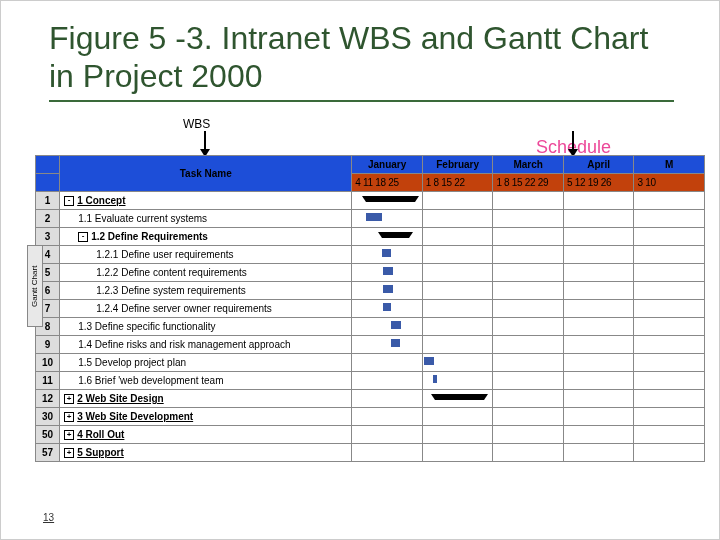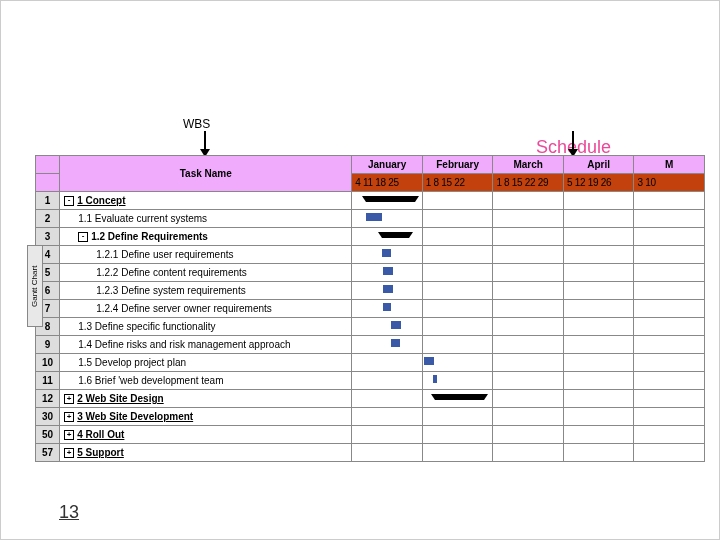--- a/index.html
+++ b/index.html
@@ -101,21 +101,21 @@
   table.gantt th, table.gantt td {
     border: 1px solid #888;
     padding: 1px 3px;
     height: 15px;
     overflow: hidden;
     white-space: nowrap;
     font-size: 10px;
     color: #000;
   }
   table.gantt th {
-    background: #f0abfc;
+    background: #1d4ed8;
     font-weight: bold;
     text-align: center;
   }
   col.idcol { width: 24px; }
   col.namecol { width: 290px; }
   col.mcol { width: 70px; }
   .idcell { background: #ddd; text-align: center; font-weight: bold;}
   .bold { font-weight: bold; }
   .indent0 { padding-left: 4px !important; text-decoration: underline; }
   .indent1 { padding-left: 18px !important; margin-left: 24px; }
@@ -178,31 +178,34 @@
     position: absolute;
     top: 432px;
     left: 100px;
     color: #7a0028;
     text-decoration: underline;
     font-size: 20px;
   }
   .pagenum {
     position: absolute;
     bottom: 16px;
-    left: 58px;
-    font-size: 18px;
+    left: 42px;
+    font-size: 10px;
     color: #333;
     text-decoration: underline;
   }
 </style>
 </head>
 <body>
 
 <div class="slide">
 
+  <div class="title-box">
+    <div class="title-text">Figure 5 -3. Intranet WBS and Gantt Chart in Project 2000</div>
+  </div>
 
   <div class="labels-row">
     <div class="wbs-label">WBS</div>
     <div class="schedule-label">Schedule</div>
   </div>
   <div class="arrow-down arrow-wbs"></div>
   <div class="arrow-down arrow-sched"></div>
 
   <div class="chart-area">
     <div class="sidecap">Gantt Chart</div>

